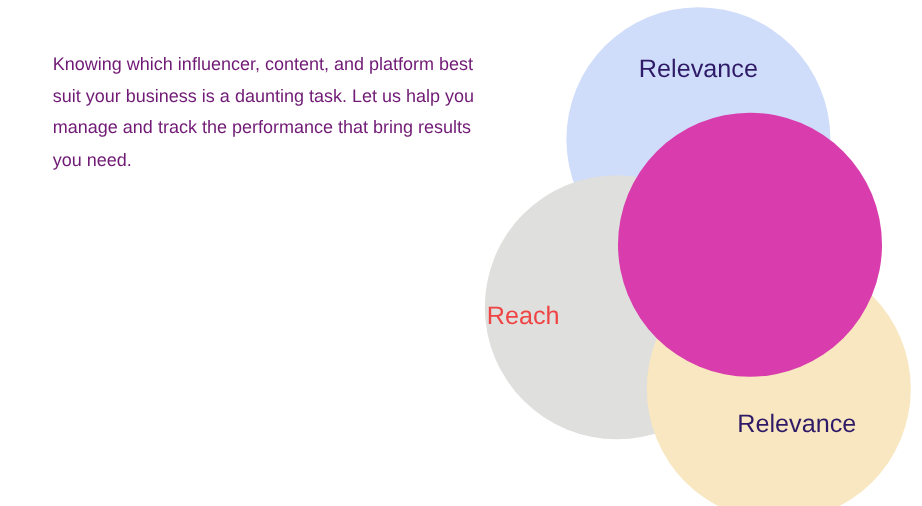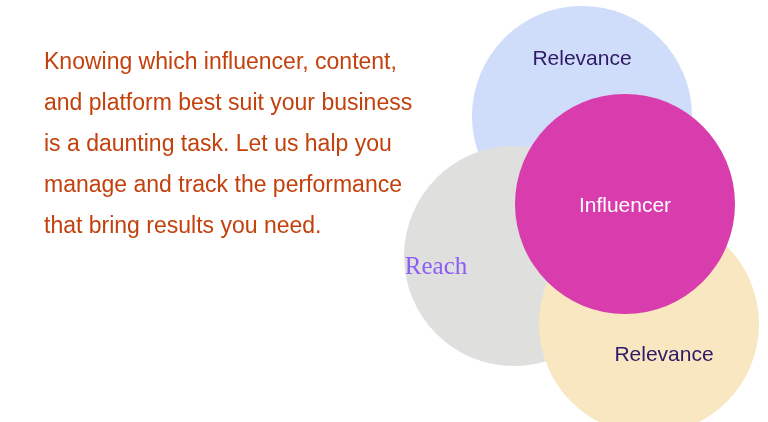--- a/index.html
+++ b/index.html
@@ -37,24 +37,24 @@
     line-height: 1.26;
     font-weight: 700;
     letter-spacing: -0.3px;
     color: #2e1a66;
     font-family: "Liberation Sans", sans-serif;
   }
 
   .body-copy {
     margin: 0;
     padding-top: 19px;
-    font-size: 23px;
+    font-size: 15px;
     line-height: 1.78;
     font-weight: 400;
-    color: #c2410c;
+    color: #701a75;
     font-family: "Liberation Sans", sans-serif;
   }
 
   
   .venn {
     position: absolute;
     left: 4px;
     top: 0;
     width: 768px;
     height: 308px;
@@ -79,23 +79,22 @@
     top: 46px;
     width: 140px;
     font-size: 21px;
     color: #2e1a66;
   }
 
   .label-reach {
     left: 362px;
     top: 252px;
     width: 140px;
-    font-size: 25px;
-    color: #8b5cf6;
-    font-family: Liberation Serif, serif;
+    font-size: 21px;
+    color: #ef4444;
   }
 
   .label-resonance {
     left: 584px;
     top: 342px;
     width: 152px;
     font-size: 21px;
     color: #2e1a66;
   }
 
@@ -125,16 +124,15 @@
       </g>
       <circle cx="621" cy="204" r="110" fill="#d93cad"></circle>
     </svg>
 
     <div class="venn-label label-relevance">Relevance</div>
 
     <div class="venn-label label-reach">Reach</div>
 
     <div class="venn-label label-resonance">Relevance</div>
 
-    <div class="venn-label label-influencer">Influencer</div>
   </div>
 
 </div>
 
 </body></html>

